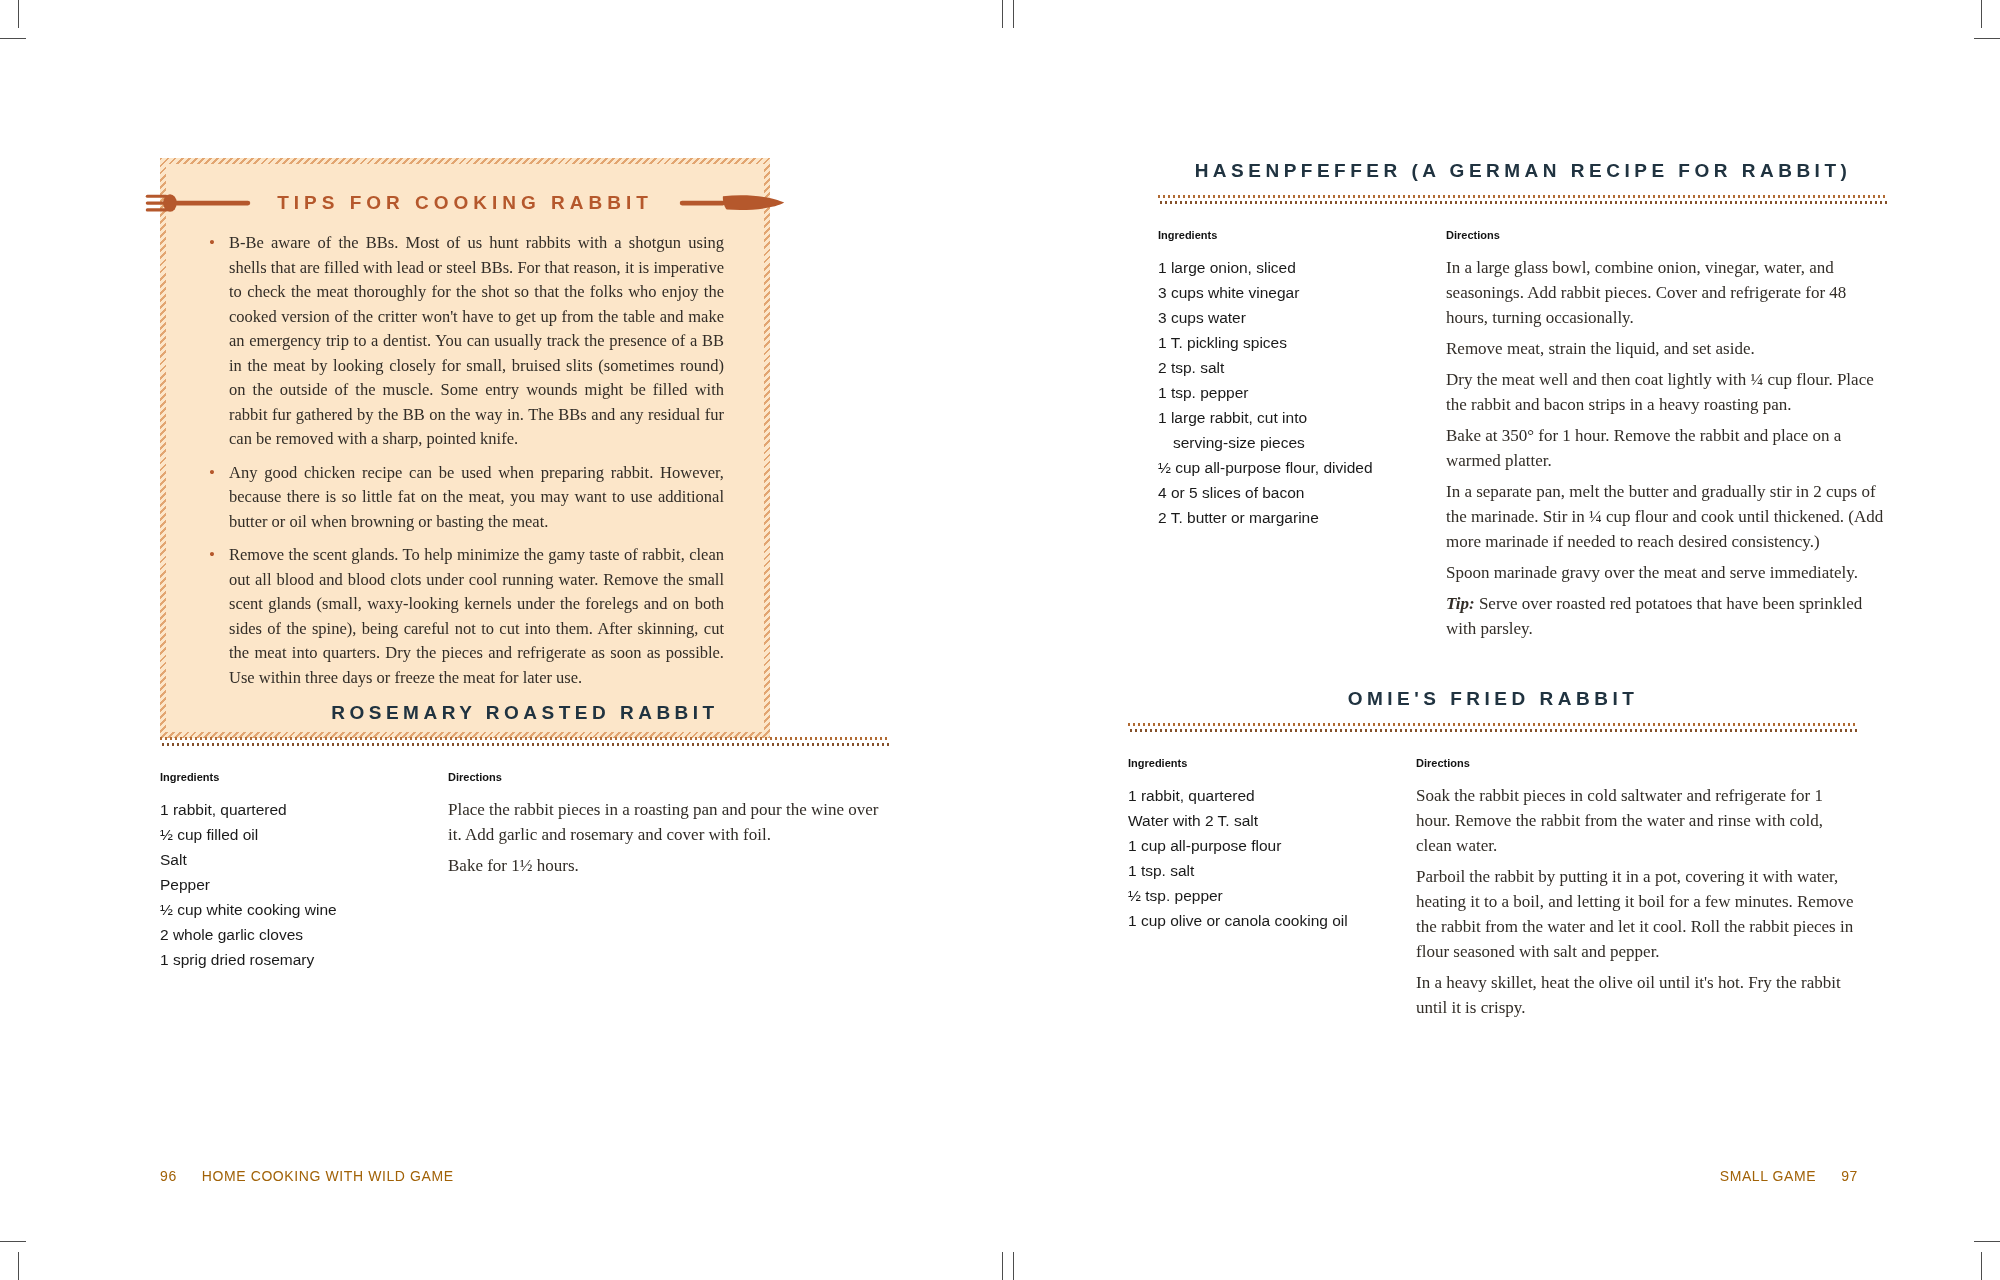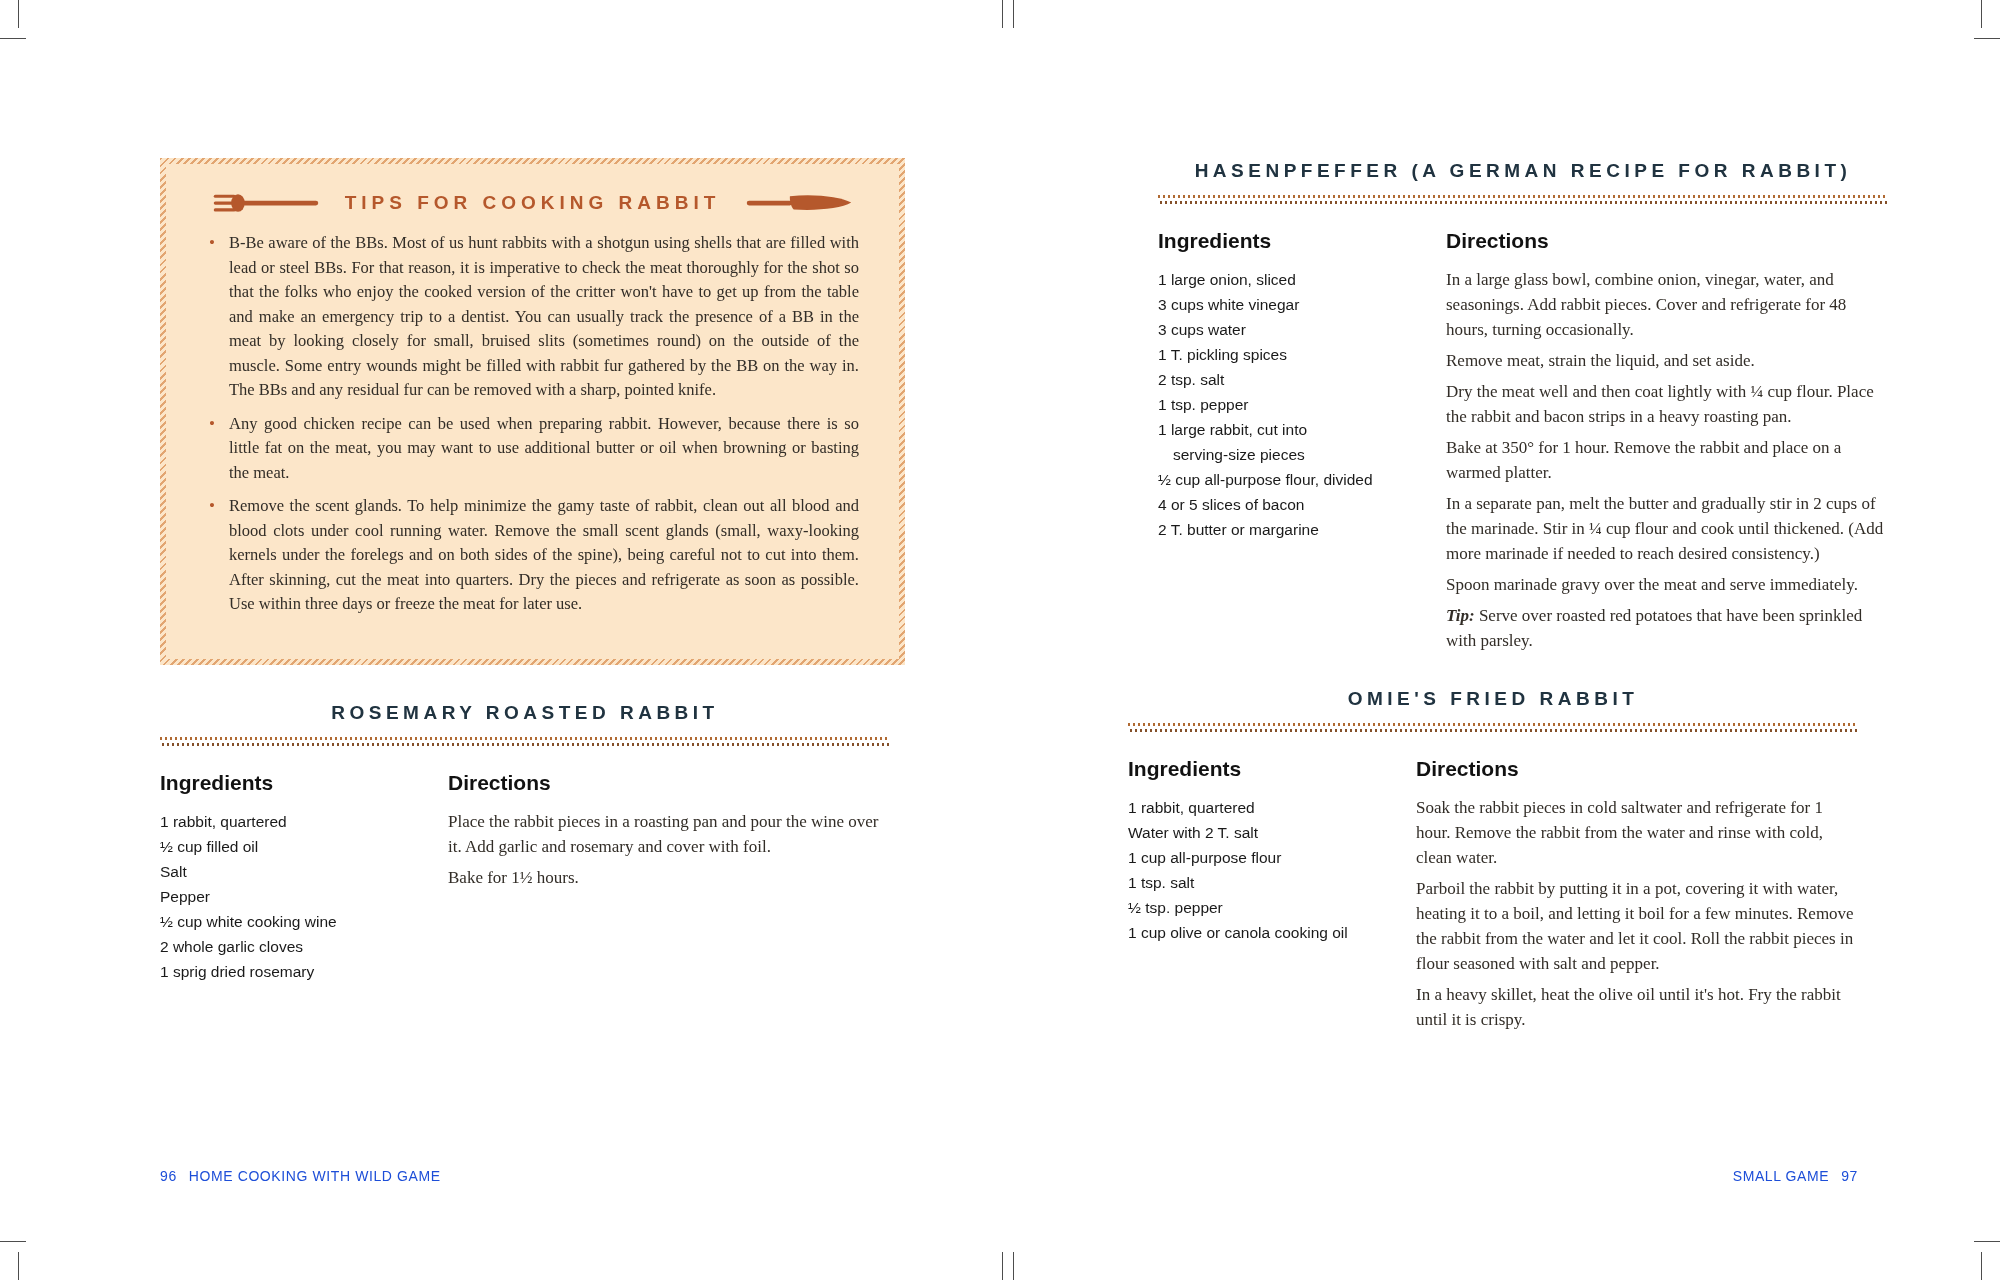--- a/index.html
+++ b/index.html
@@ -18,21 +18,21 @@
   }
   .spread { position:absolute; inset:0; background:#fff; overflow:hidden; }
 
   
   .crop { position:absolute; background:#4d4d4d; }
   .crop.v { width:1px; height:28px; }
   .crop.h { height:1px; width:26px; }
 
   
   .tips-box {
-    position:absolute; left:160px; top:158px; width:745px;
+    position:absolute; left:160px; top:158px; width:610px;
     background:repeating-linear-gradient(135deg, var(--tips-stripe) 0 2px, var(--tips-bg) 2px 5px);
     padding:6px;
   }
   .tips-inner { background:var(--tips-bg); padding:28px 40px 26px 40px; }
   .tips-header { display:flex; align-items:center; justify-content:center; gap:26px; margin-bottom:17px; }
   .tips-title {
     font-size:19px; font-weight:bold; letter-spacing:5px;
     color:var(--accent); white-space:nowrap;
   }
   .utensil { width:106px; height:22px; flex:none; color:var(--accent); }
@@ -58,35 +58,35 @@
   .deco-rule {
     height:9px; margin-top:13px;
     background-image:
       repeating-linear-gradient(90deg, var(--rule-light) 0 2px, rgba(0,0,0,0) 2px 5px),
       repeating-linear-gradient(90deg, var(--rule-dark) 0 2px, rgba(0,0,0,0) 2px 5px);
     background-size:100% 3px, 100% 3px;
     background-position:0 0, 2px 6px;
     background-repeat:no-repeat, no-repeat;
   }
   .recipe-cols { display:grid; grid-template-columns:288px 1fr; margin-top:25px; }
-  .col-label { font-size:21px; font-weight:bold; color:#121212; margin-bottom:14px; }
+  .col-label { font-size:11px; font-weight:bold; color:#121212; margin-bottom:14px; }
   .ing { font-size:15.5px; line-height:25px; color:#1a1a1a; }
   .ing-indent { padding-left:15px; }
   .dir {
     font-family:"Liberation Serif", serif;
     font-size:17px; line-height:25px; color:var(--body-serif);
     margin-bottom:6px;
   }
   .tip-prefix { font-weight:bold; font-style:italic; }
 
   
   .footer {
     position:absolute; top:1168px; width:730px;
-    font-size:14px; letter-spacing:0.6px; color:#1d4ed8;
-    display:flex; gap:12px; align-items:baseline;
+    font-size:14px; letter-spacing:0.6px; color:#a16207;
+    display:flex; gap:25px; align-items:baseline;
   }
   #footer-left  { left:160px; }
   #footer-right { left:1128px; justify-content:flex-end; }
 </style>
 </head>
 <body style="--accent: #b5582c; --heading: #203340; --tips-bg: #fce6c9; --tips-stripe: #e2a571; --rule-light: #b06a33; --rule-dark: #84502a;">
 
 <div class="spread">
 
   <div class="crop v" style="left:18px;   top:0;"></div>

